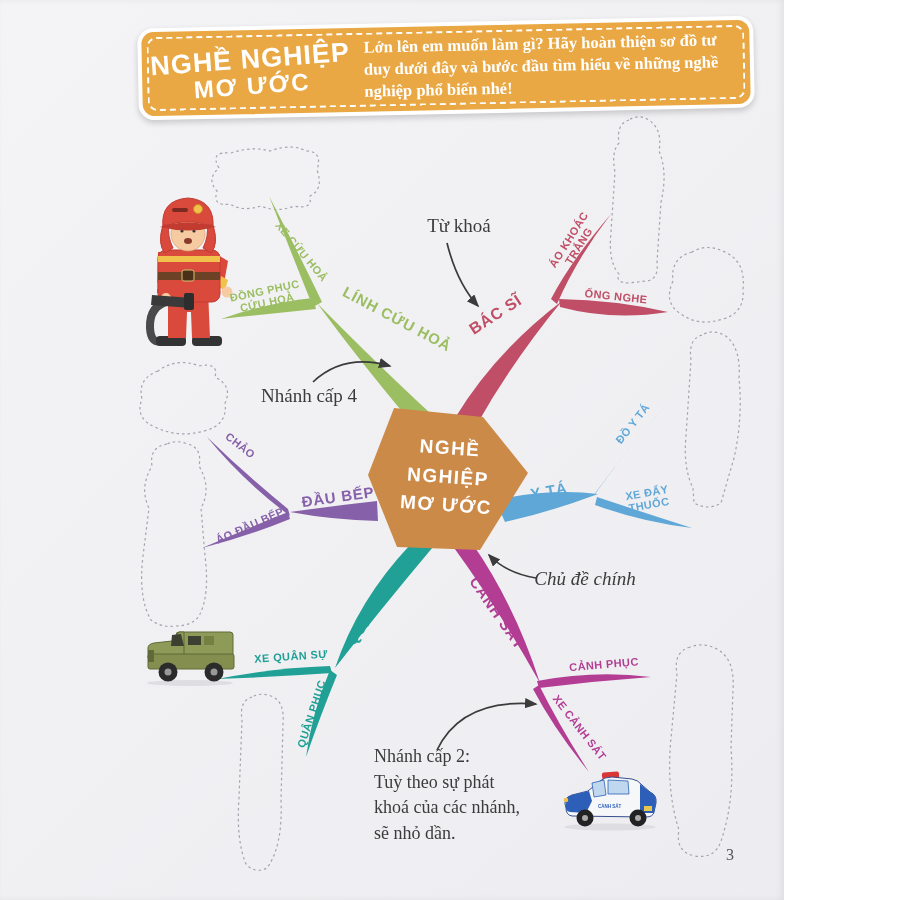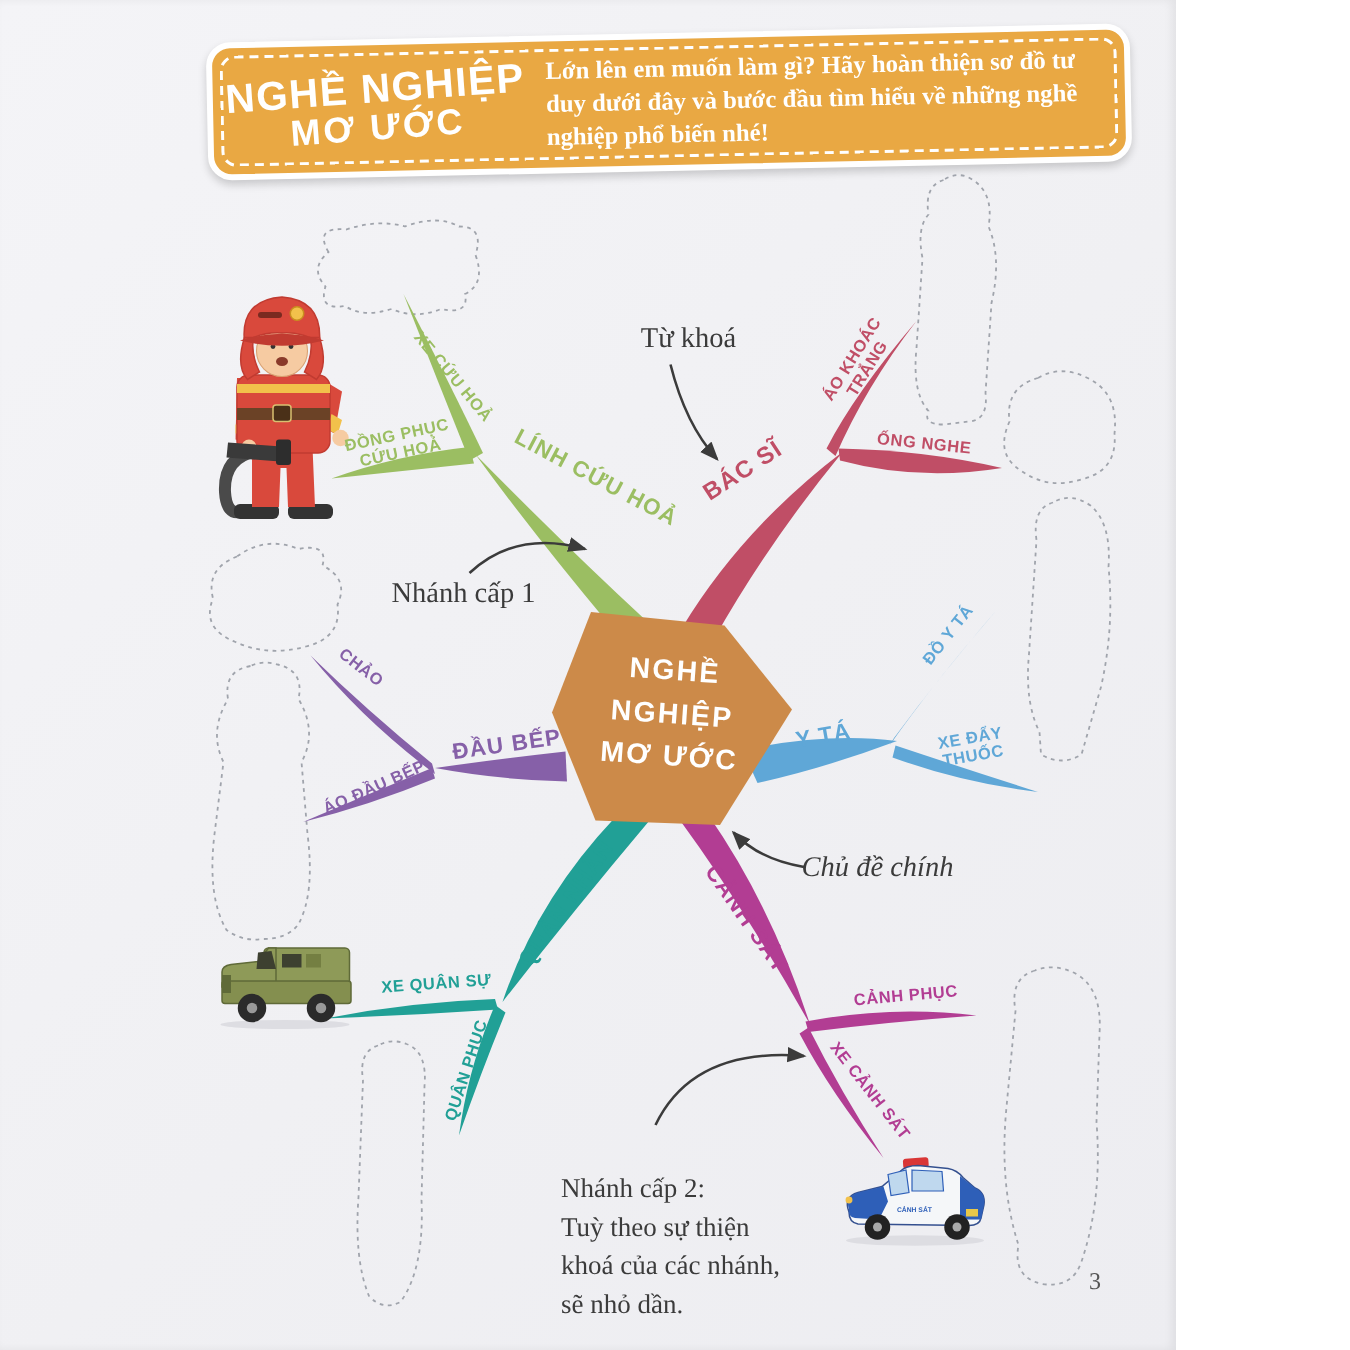--- a/index.html
+++ b/index.html
@@ -32,21 +32,21 @@
   
   .hex-text{position:absolute;left:448px;top:477px;width:140px;
             transform:translate(-50%,-50%) rotate(4deg);
             text-align:center;color:#fff;font-weight:bold;
             font-size:19px;letter-spacing:1.5px;line-height:1.5;}
   
   .note{position:absolute;font-family:"Liberation Serif",serif;
         color:#3b3b3b;font-size:19px;transform:translate(-50%,-50%);white-space:nowrap;}
   .note-block{position:absolute;left:374px;top:744px;
               font-family:"Liberation Serif",serif;color:#3b3b3b;
-              font-size:18px;line-height:1.42;margin-top:36px;}
+              font-size:18px;line-height:1.42;}
   .page-number{position:absolute;left:726px;top:846px;
                font-family:"Liberation Serif",serif;color:#555;font-size:16px;}
 </style>
 </head>
 <body>
 
 <div class="stage">
   <div class="page"></div>
 
   <div class="header" style="background: rgb(233, 168, 67);">
@@ -202,24 +202,24 @@
 
   <div class="lbl main" style="left: 378px; top: 603px; transform: translate(-50%, -50%) rotate(-55deg); color: rgb(33, 160, 150);">QUÂN NHÂN</div>
   <div class="lbl sub" style="left: 291px; top: 657px; transform: translate(-50%, -50%) rotate(-4deg); color: rgb(33, 160, 150);">XE QUÂN SỰ</div>
   <div class="lbl sub" style="left: 312px; top: 714px; transform: translate(-50%, -50%) rotate(-72deg); color: rgb(33, 160, 150);">QUÂN PHỤC</div>
 
   <div class="lbl main" style="left: 497px; top: 613px; transform: translate(-50%, -50%) rotate(55deg); color: rgb(178, 61, 147);">CẢNH SÁT</div>
   <div class="lbl sub" style="left: 604px; top: 665px; transform: translate(-50%, -50%) rotate(-5deg); color: rgb(178, 61, 147);">CẢNH PHỤC</div>
   <div class="lbl sub" style="left: 579px; top: 728px; transform: translate(-50%, -50%) rotate(52deg); color: rgb(178, 61, 147);">XE CẢNH SÁT</div>
 
   <div class="note" style="left:459px;top:226px;text-align:center;">Từ khoá</div>
-  <div class="note" style="left:309px;top:396px;">Nhánh cấp 1</div>
+  <div class="note" style="left:309px;top:396px;">Nhánh cấp 4</div>
   <div class="note" style="left:585px;top:579px;font-style:italic;">Chủ đề chính</div>
 
   <div class="note-block">
     <div>Nhánh cấp 2:</div>
-    <div>Tuỳ theo sự thiện</div>
+    <div>Tuỳ theo sự phát</div>
     <div>khoá của các nhánh,</div>
     <div>sẽ nhỏ dần.</div>
   </div>
 
   <div class="page-number">3</div>
 </div>
 
 </body></html>

